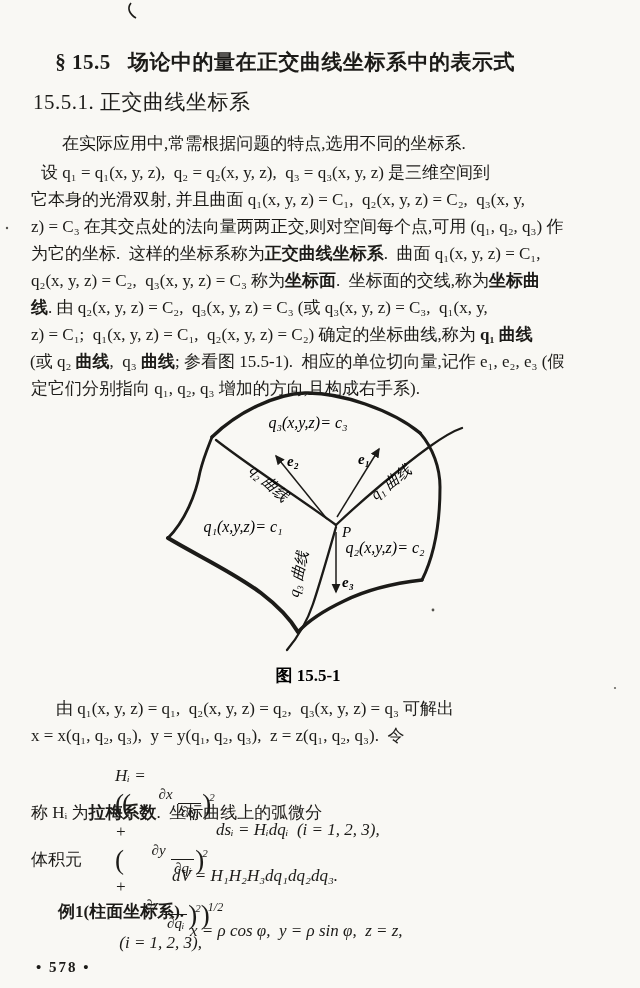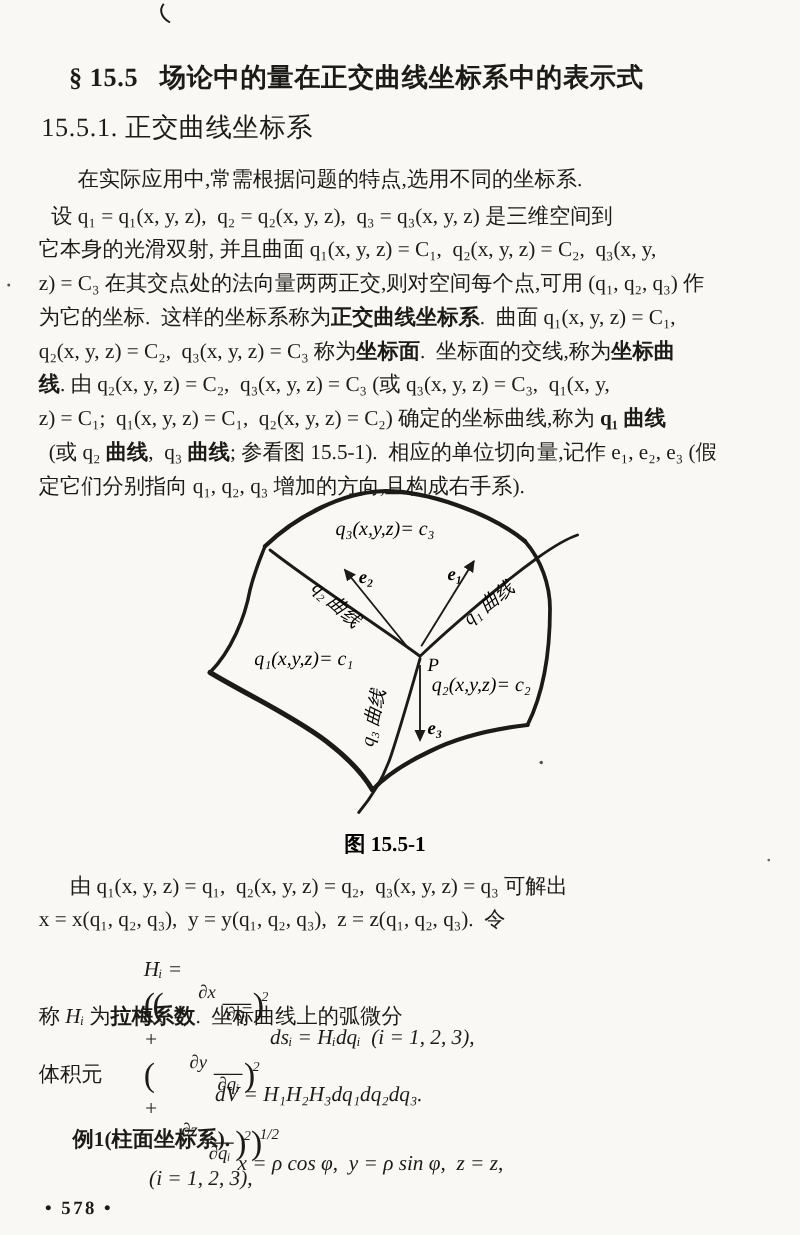--- a/index.html
+++ b/index.html
@@ -2,21 +2,21 @@
 <html><head>
 <meta charset="utf-8">
 <style>
   html,body{margin:0;padding:0;width:640px;height:988px;overflow:hidden;}
   body{background:#f9f8f4;position:relative;font-family:"Liberation Serif","DejaVu Serif",serif;color:#1c1b18;}
   .abs{position:absolute;white-space:pre;}
   .title{font-size:21px;font-weight:bold;text-align:center;letter-spacing:0.5px;}
   .sect{font-size:21px;font-weight:500;letter-spacing:0.5px;}
   .line{font-size:17px;line-height:26px;}
   .rb{font-weight:bold;}
-  .ri{font-style:italic;}
+  .ri{}
   .formula{font-style:italic;font-size:17px;font-family:Liberation Serif, serif;}
   .fH{font-style:italic;font-size:17px;}
   .fH .bigp{font-size:27px;vertical-align:-0.18em;letter-spacing:-2px;font-style:normal;}
   .frac{display:inline-block;text-align:center;vertical-align:middle;font-size:15px;line-height:1.15;margin:0 1px;}
   .frac .num{display:block;padding:0 3px;}
   .frac .den{display:block;border-top:1.3px solid #1c1b18;padding:0 3px;margin-left:48px;}
   sup{font-size:11px;}
   sup.half{font-size:12px;vertical-align:0.65em;}
   .ex{font-size:17px;font-weight:bold;}
   .pagenum{font-size:15px;font-weight:bold;letter-spacing:2px;}
@@ -40,21 +40,21 @@
 
   <div class="abs line" style="left:62px;top:131px;">在实际应用中,常需根据问题的特点,选用不同的坐标系.</div>
 
   <div class="abs line" style="left:41px;top:160px;"><span>设 q₁ = q₁(x, y, z),  q₂ = q₂(x, y, z),  q₃ = q₃(x, y, z) 是三维空间到</span></div>
   <div class="abs line" style="left:31px;top:187px;"><span>它本身的光滑双射, 并且曲面 q₁(x, y, z) = C₁,  q₂(x, y, z) = C₂,  q₃(x, y,</span></div>
   <div class="abs line" style="left:31px;top:214px;"><span>z) = C₃ 在其交点处的法向量两两正交,则对空间每个点,可用 (q₁, q₂, q₃) 作</span></div>
   <div class="abs line" style="left:31px;top:241px;"><span>为它的坐标.  这样的坐标系称为</span><span class="rb">正交曲线坐标系</span><span>.  曲面 q₁(x, y, z) = C₁,</span></div>
   <div class="abs line" style="left:31px;top:268px;"><span>q₂(x, y, z) = C₂,  q₃(x, y, z) = C₃ 称为</span><span class="rb">坐标面</span><span>.  坐标面的交线,称为</span><span class="rb">坐标曲</span></div>
   <div class="abs line" style="left:31px;top:295px;"><span class="rb">线</span><span>. 由 q₂(x, y, z) = C₂,  q₃(x, y, z) = C₃ (或 q₃(x, y, z) = C₃,  q₁(x, y,</span></div>
   <div class="abs line" style="left:31px;top:322px;font-family:Liberation Serif, serif;"><span>z) = C₁;  q₁(x, y, z) = C₁,  q₂(x, y, z) = C₂) 确定的坐标曲线,称为 </span><span class="rb">q₁ 曲线</span></div>
-  <div class="abs line" style="left:39px;top:349px;"><span>(或 q₂ </span><span class="rb">曲线</span><span>,  q₃ </span><span class="rb">曲线</span><span>; 参看图 15.5-1).  相应的单位切向量,记作 e₁, e₂, e₃ (假</span></div>
+  <div class="abs line" style="left:30px;top:349px;"><span>(或 q₂ </span><span class="rb">曲线</span><span>,  q₃ </span><span class="rb">曲线</span><span>; 参看图 15.5-1).  相应的单位切向量,记作 e₁, e₂, e₃ (假</span></div>
   <div class="abs line" style="left:31px;top:376px;"><span>定它们分别指向 q₁, q₂, q₃ 增加的方向,且构成右手系).</span></div>
 
   <svg class="abs" style="left:0;top:388px;" width="640" height="300" viewBox="0 388 640 300">
     <defs>
       <marker id="ah" markerWidth="8" markerHeight="8" refX="5.5" refY="3" orient="auto">
         <path d="M0,0 L6.5,3 L0,6 Z" fill="#1c1b18"></path>
       </marker>
     </defs>
 
     <path d="M 212,437 C 238,412 275,394 305,393 C 340,392 392,410 420,433" stroke="#1c1b18" stroke-width="3.4" fill="none" stroke-linecap="round"></path>

